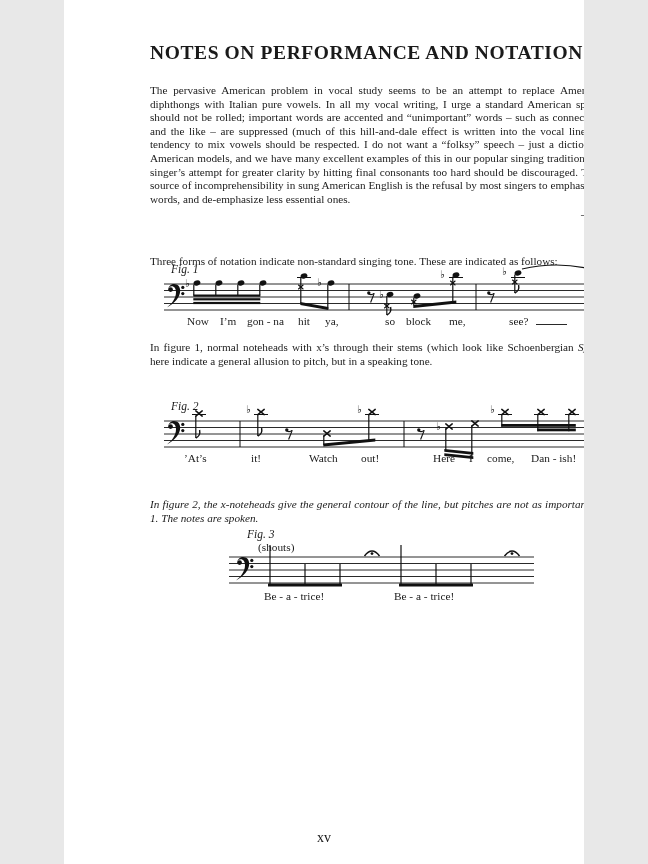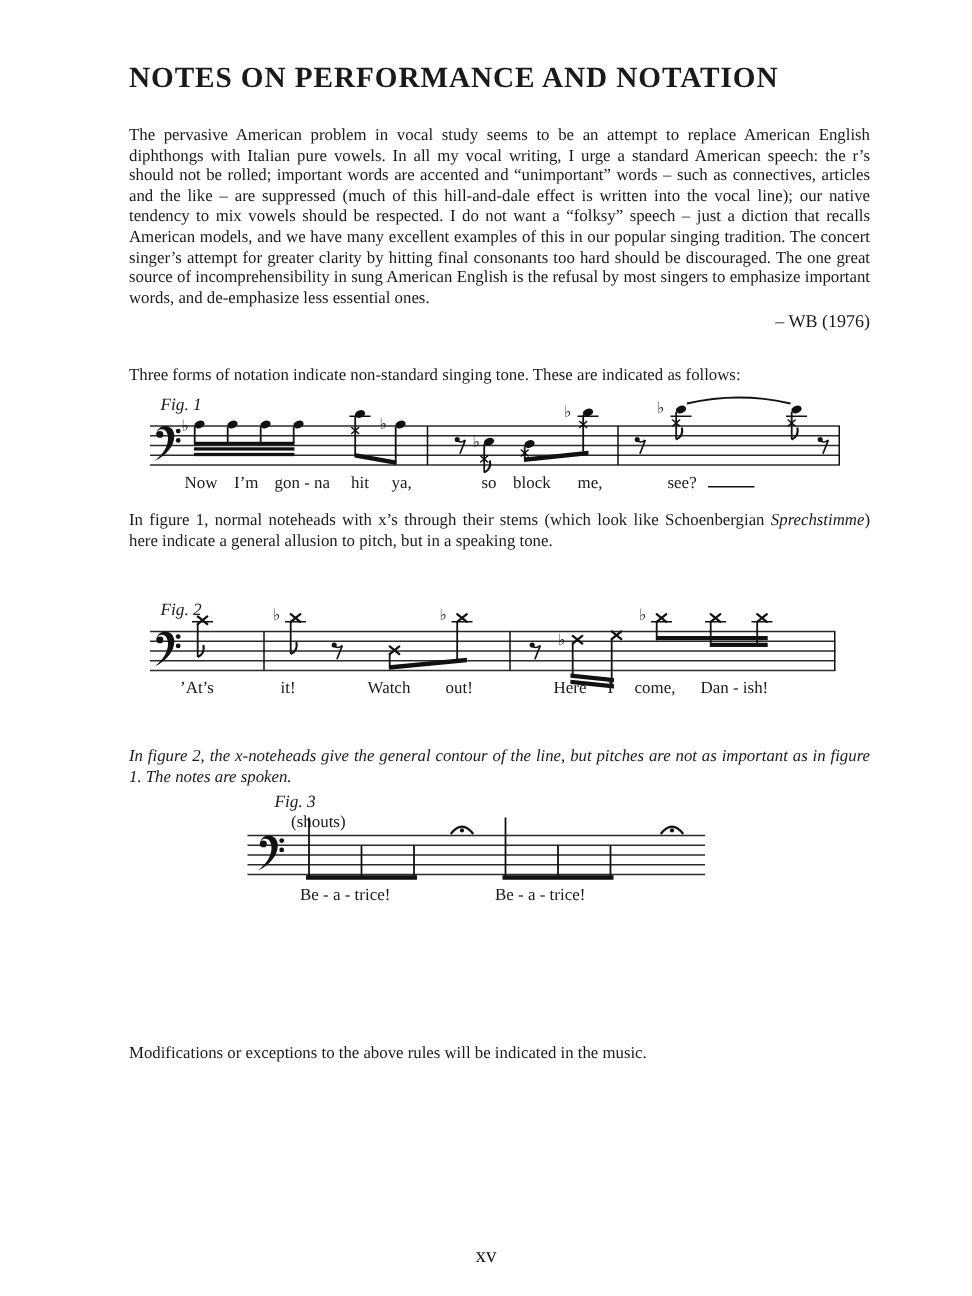--- a/index.html
+++ b/index.html
@@ -1,27 +1,27 @@
 <!DOCTYPE html>
 <html><head>
 <meta charset="utf-8">
 <style>
   html,body{margin:0;padding:0;background:#e8e8e8;}
   .page{
-    position:relative;width:648px;height:864px;margin:0 auto;background:#ffffff;
+    position:relative;width:520px;height:864px;margin:0 auto;background:#ffffff;
     font-family:"Liberation Serif","DejaVu Serif",serif;color:#1a1a1a;overflow:hidden;
   }
   .title{
     position:absolute;left:86px;top:42px;font-size:19.5px;font-weight:bold;
     letter-spacing:0.6px;white-space:nowrap;
   }
   .flow{position:absolute;left:86px;top:84px;width:494px;}
   .body-text{font-size:11.2px;line-height:13.6px;text-align:justify;margin:0;}
   .attrib{font-size:12px;line-height:13.6px;text-align:right;margin-top:2px;}
-  .intro{font-size:11.2px;line-height:13.6px;margin-top:22px;}
+  .intro{font-size:11.2px;line-height:13.6px;margin-top:33px;}
   .note-para{position:absolute;left:86px;width:494px;font-size:11.2px;line-height:13.6px;text-align:justify;}
   .ital{font-style:italic;}
   .pagenum{position:absolute;left:0;top:830px;width:100%;text-align:center;font-size:14px;}
   svg{position:absolute;overflow:visible;}
   svg text{fill:#1a1a1a;}
   .flabel{font:italic 11.5px "Liberation Serif",serif;}
   .slyric{font:11.3px "Liberation Serif",serif;}
   .acc{font:10.5px "DejaVu Sans",sans-serif;}
   .sline{stroke:#2a2a2a;stroke-width:1;}
   .stem{stroke:#111;stroke-width:1.2;}
@@ -258,16 +258,15 @@
       <line class="stem" x1="247" y1="36" x2="247" y2="58"></line>
       <rect class="beam" x="175" y="55.5" width="74" height="3"></rect>
     </g>
     <use href="#fermata" x="288" y="25"></use>
     <g>
       <text class="slyric" x="40" y="72">Be - a - trice!</text>
       <text class="slyric" x="170" y="72">Be - a - trice!</text>
     </g>
   </svg>
 
-  <p class="note-para" style="top:685px;">Modifications or exceptions to the above rules will be indicated in the music.</p>
 
   <div class="pagenum">xv</div>
 </div>
 
 </body></html>

